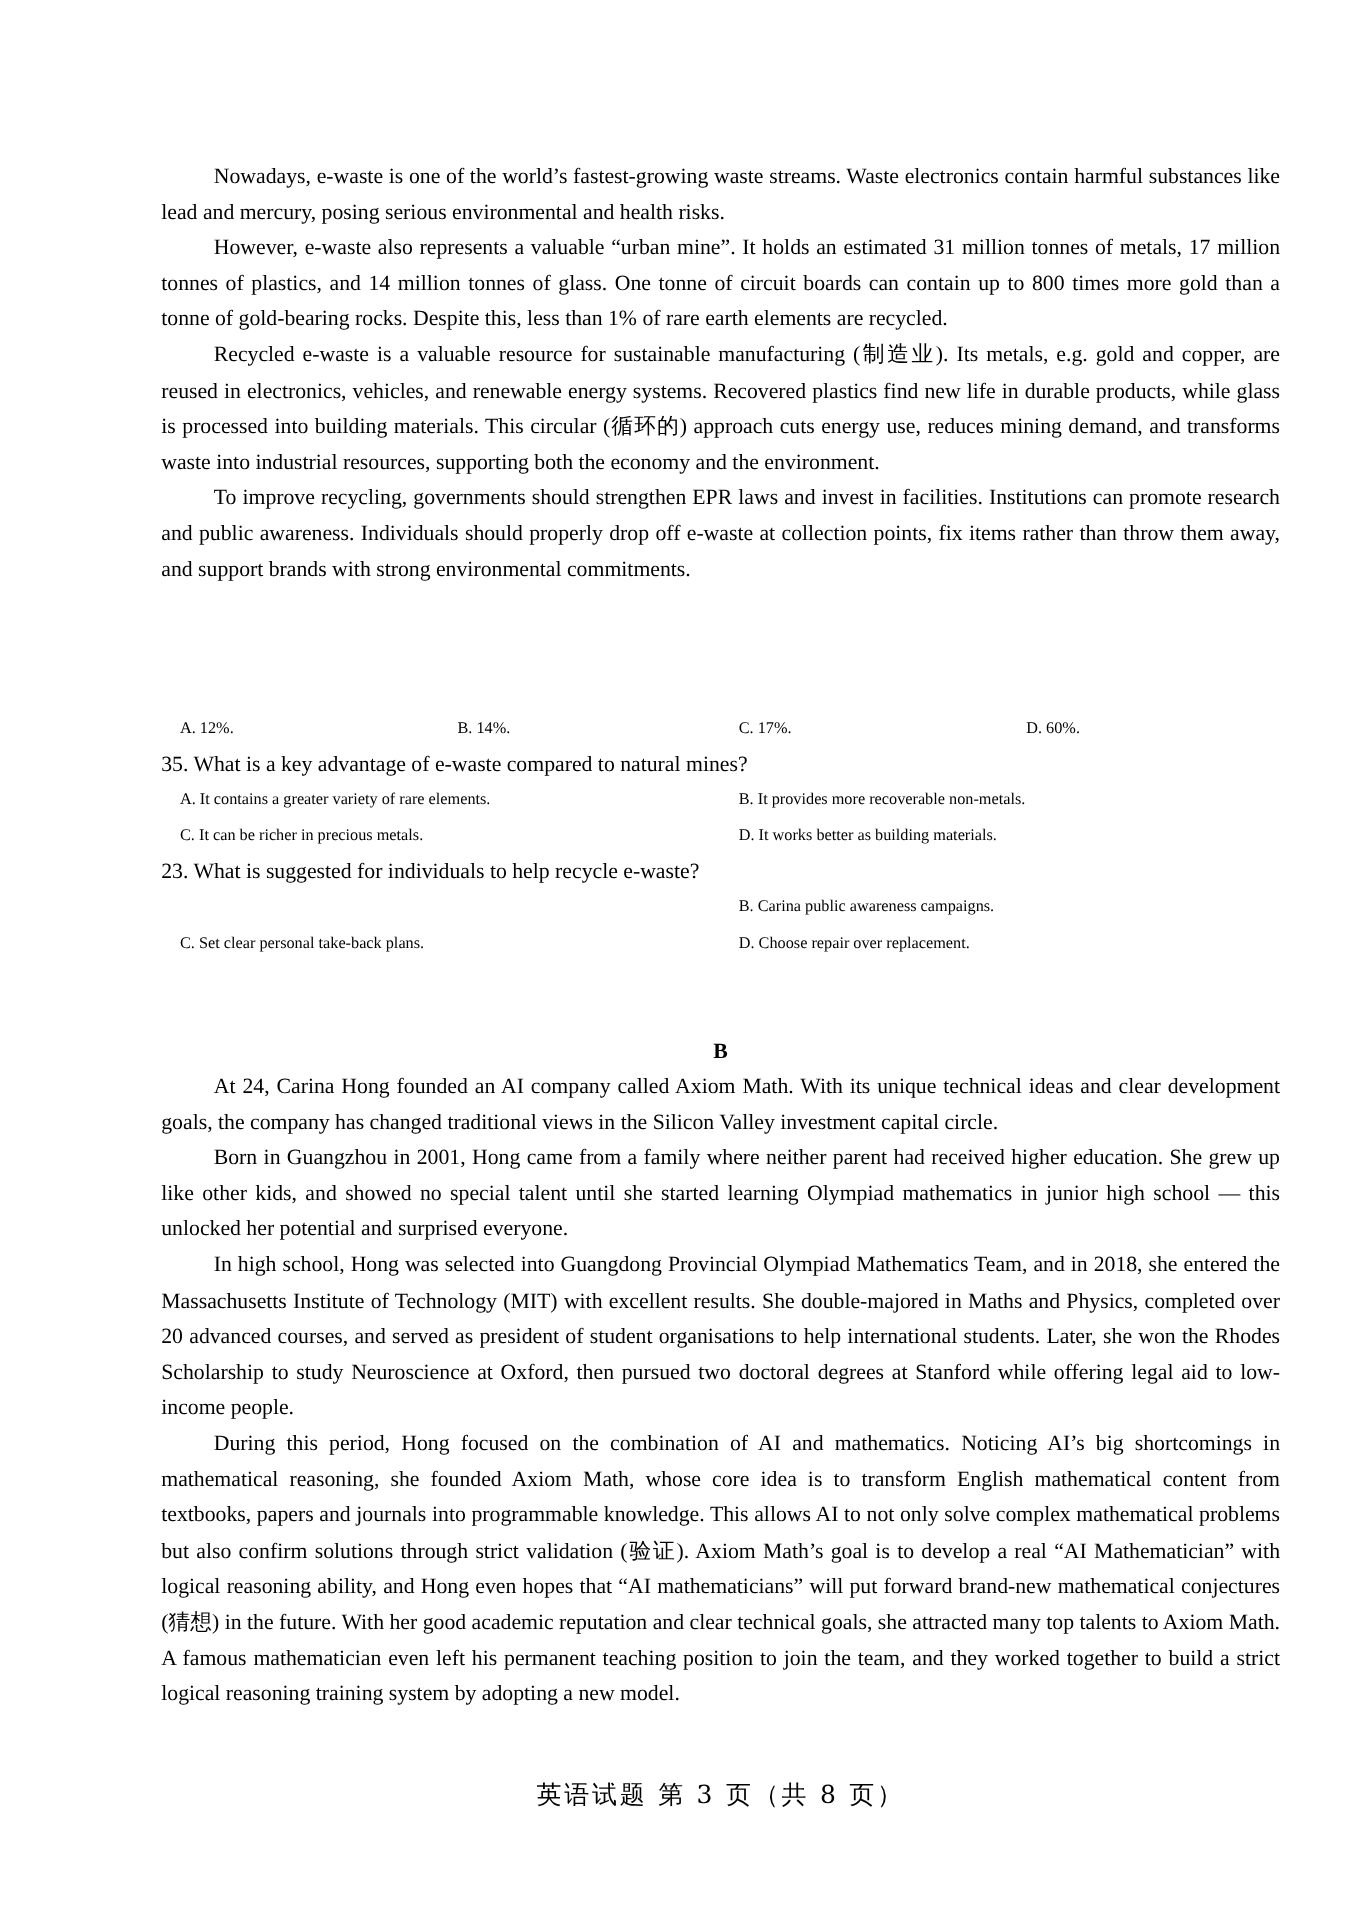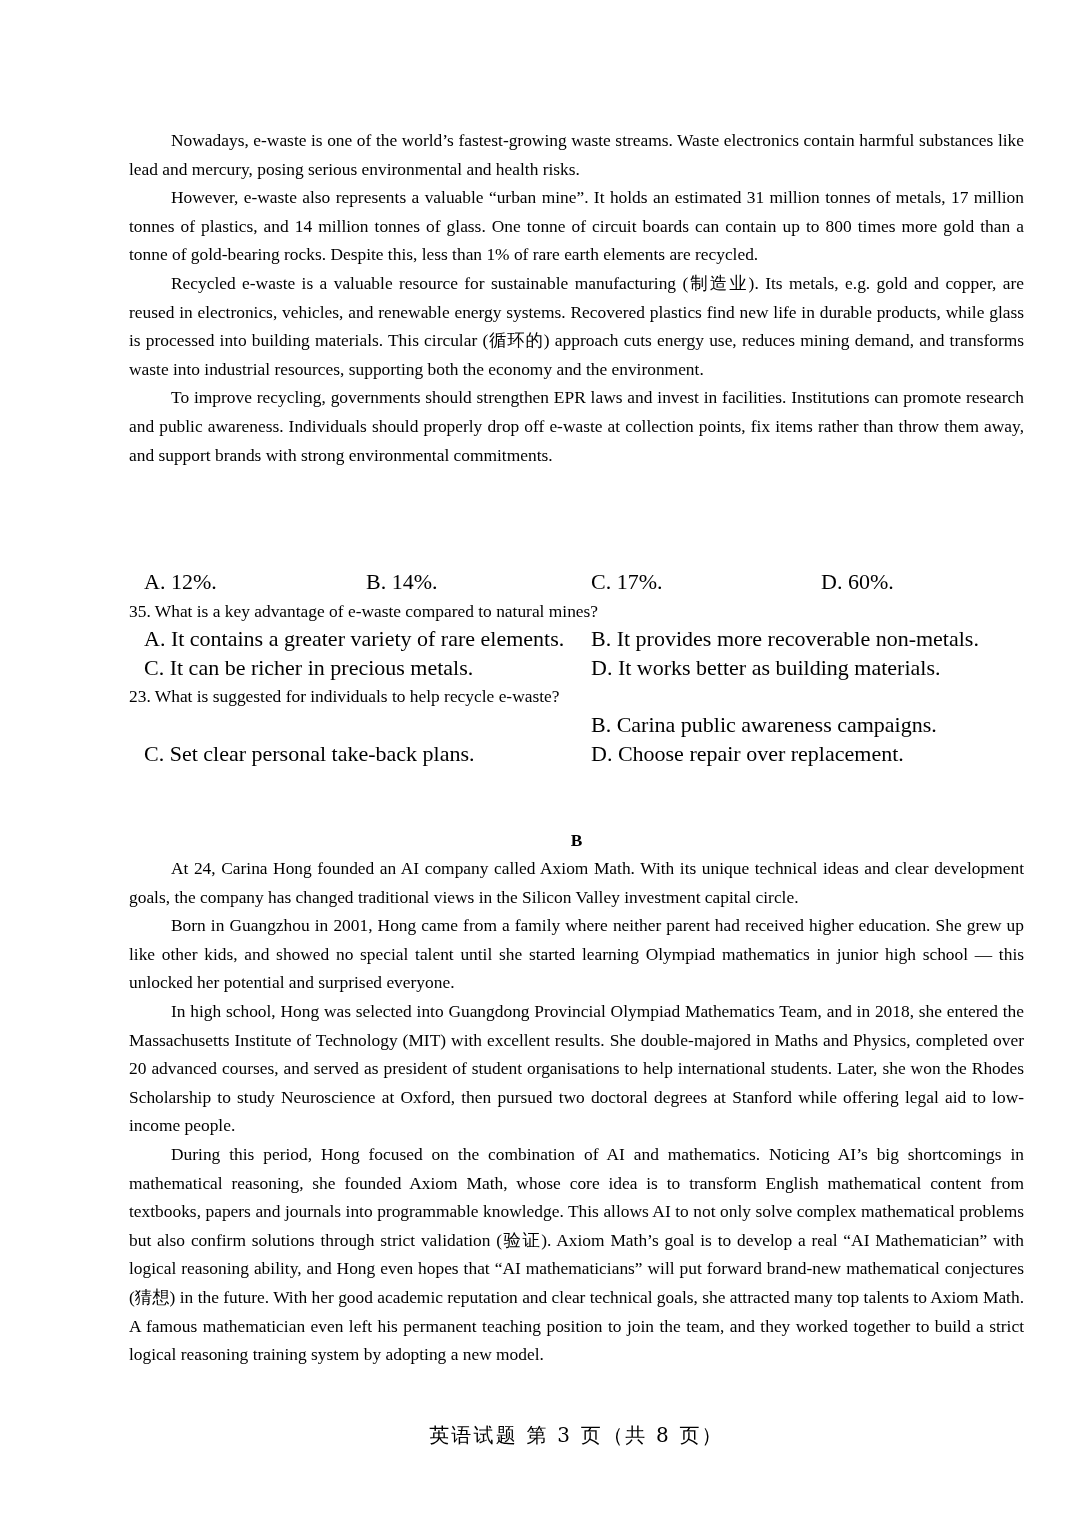--- a/index.html
+++ b/index.html
@@ -51,21 +51,21 @@
   .q-stem {
     font-size: 17.4px;
     line-height: 28.6px;
     margin: 0;
     text-indent: 0;
     white-space: nowrap;
   }
   .opt-row {
     position: relative;
     height: 28.6px;
-    font-size: 22px;
+    font-size: 13px;
     line-height: 28.6px;
   }
   .opt {
     position: absolute;
     top: 0;
     white-space: nowrap;
   }
   .opt.c1 { left: 15px; }
   .opt.c2 { left: 237px; }
   .opt.c3 { left: 462px; }

